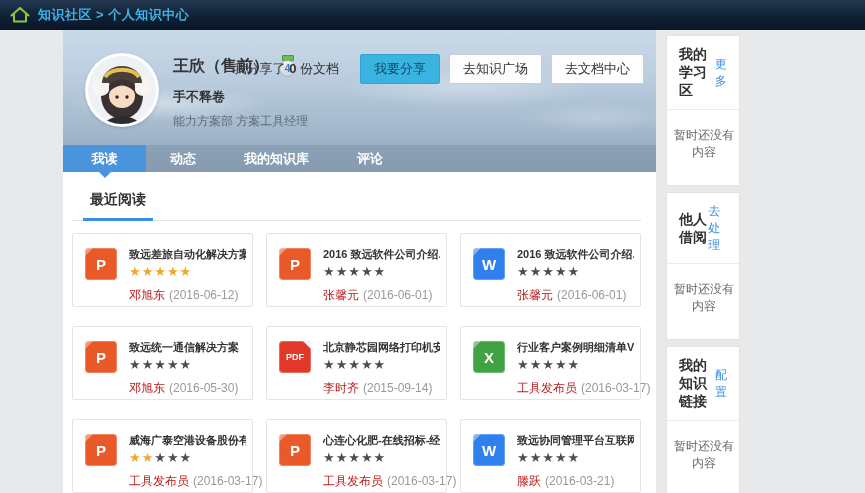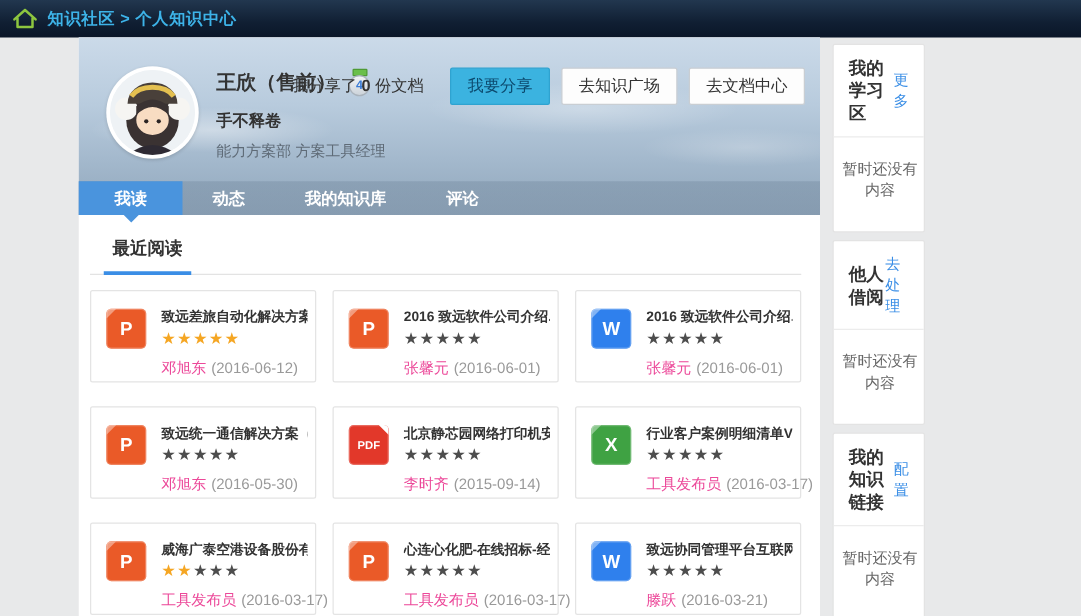--- a/index.html
+++ b/index.html
@@ -77,21 +77,21 @@
   .ficon.pdf { background:#e2382a; }
   .ficon.pdf::after { left:auto; right:0; border-top:8px solid #fff; border-right:0;
            border-left:8px solid transparent; border-radius:0 4px 0 0; }
   .ficon.pdf i { font-size:9px; letter-spacing:0; }
   .cinfo { margin-left:12px; min-width:0; }
   .ctitle { font-size:11px; font-weight:bold; color:#333; white-space:nowrap; overflow:hidden; max-width:122px; }
   .stars { font-size:13px; letter-spacing:1px; line-height:1; margin:3px 0 9px 0; }
   .stars .sf { color:#f5a623; }
   .stars .se { color:#4d4d4d; }
   .meta { font-size:12px; color:#999; white-space:nowrap; }
-  .meta .author { color:#ec4899; text-decoration:none; margin-right:4px; cursor:pointer; }
+  .meta .author { color:#b91c1c; text-decoration:none; margin-right:4px; cursor:pointer; }
 
   
   .spanel { background:#fff; border:1px solid #e3e3e3; border-radius:2px; margin-top:5px; }
   .spanel + .spanel { margin-top:6px; }
   .sp-head { display:flex; align-items:center; justify-content:space-between;
              padding:10px 12px 9px 12px; border-bottom:1px solid #ececec; }
   .sp-title { font-size:14px; font-weight:bold; color:#333; }
   .sp-link { font-size:12px; color:#3a8ee6; cursor:pointer; text-decoration:none; }
   .sp-body { text-align:center; font-size:12px; color:#666; padding:17px 0 24px 2px; }
 </style>

